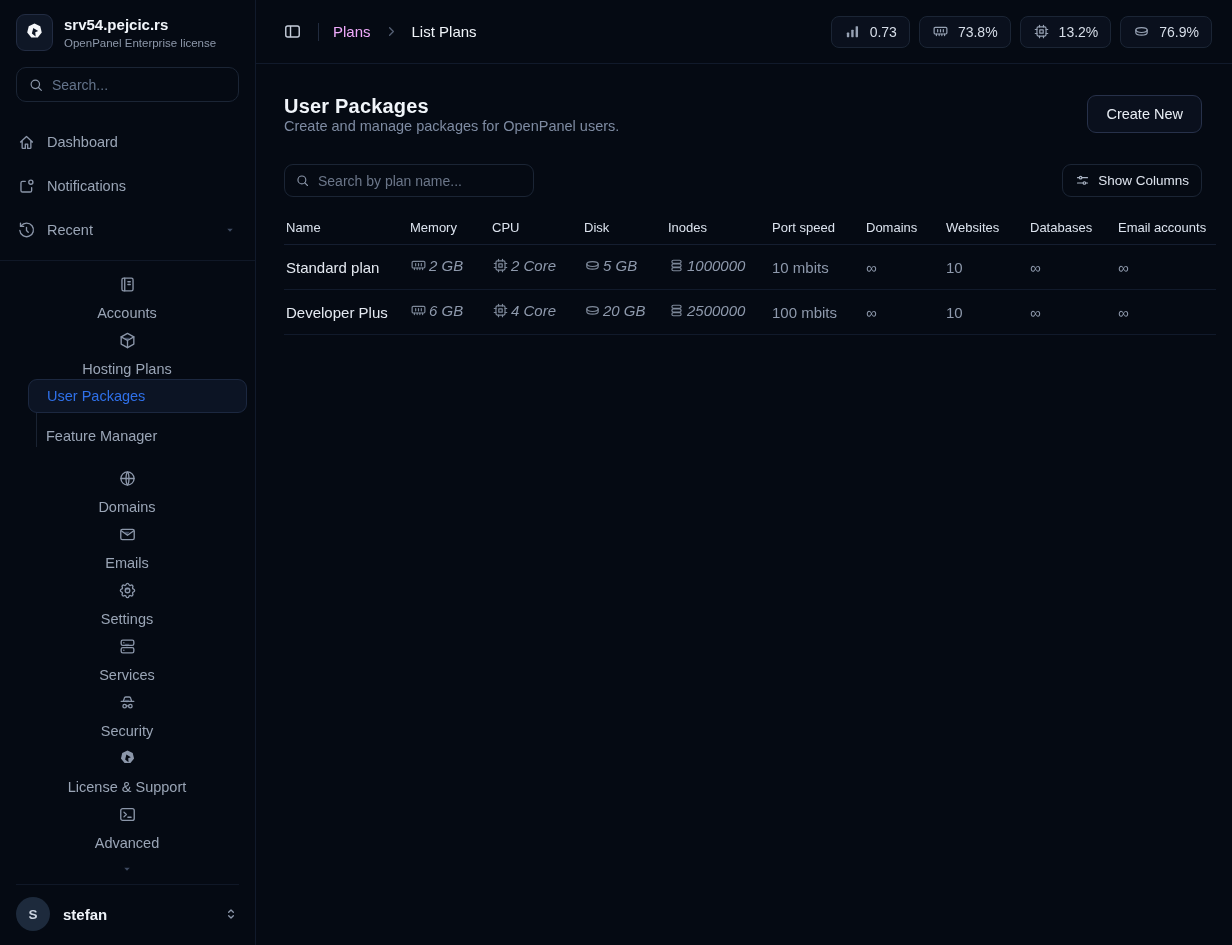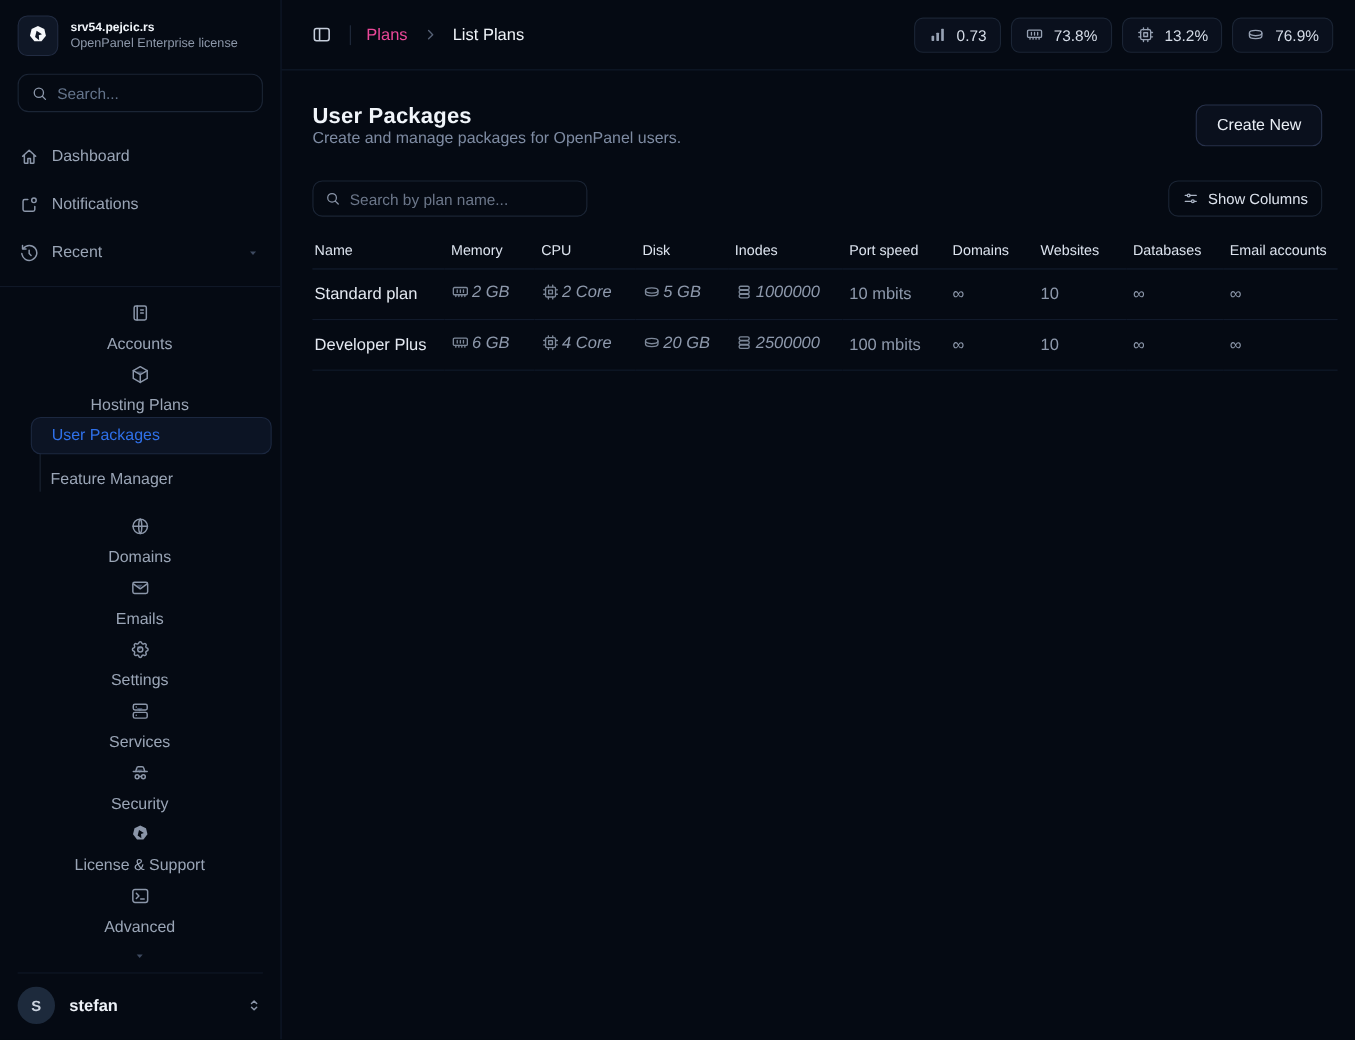--- a/index.html
+++ b/index.html
@@ -19,21 +19,21 @@
   }
   .brand { display:flex; align-items:center; gap:11px; padding:14px 16px 10px; cursor:pointer; }
   .brand-logo {
     --notch:#0f1726;
     width:37px; height:37px; border-radius:9px;
     background:#0f1726; border:1px solid #222c42;
     display:flex; align-items:center; justify-content:center;
     color:#f5f7fa; flex:none;
   }
   .brand-logo svg { width:21px; height:21px; }
-  .brand-name { font-size:11px; font-weight:700; color:#f1f5fa; line-height:1.25; }
+  .brand-name { font-size:15px; font-weight:700; color:#f1f5fa; line-height:1.25; }
   .brand-sub { font-size:11.5px; color:#8d98aa; margin-top:2px; }
 
   .side-search {
     margin:6px 16px 10px; height:35px;
     border:1px solid #1b2535; border-radius:10px;
     display:flex; align-items:center; gap:8px; padding:0 11px;
     color:#64748b;
   }
   .side-search input {
     background:transparent; border:none; outline:none;
@@ -87,21 +87,21 @@
   .topbar {
     height:64px; min-height:64px; display:flex; align-items:center;
     justify-content:space-between; padding:0 20px;
     border-bottom:1px solid #111a2b;
   }
   .topbar-left { display:flex; align-items:center; }
   .panel-btn { width:32px; height:32px; border:none; background:transparent; color:#c6cedb; cursor:pointer; display:flex; align-items:center; justify-content:center; border-radius:8px; }
   .panel-btn .ic { width:19px; height:19px; color:#c6cedb; }
   .vdiv { width:1px; height:18px; background:#212b3e; margin:0 14px 0 10px; }
   .crumb { display:flex; align-items:center; gap:13px; font-size:15px; }
-  .crumb-parent { color:#ec4899; cursor:pointer; }
+  .crumb-parent { color:#f0abfc; cursor:pointer; }
   .crumb-sep { width:15px; height:15px; color:#566175; display:inline-flex; }
   .crumb-current { color:#f0f4f9; }
   .stats { display:flex; align-items:center; gap:9px; }
   .stat-badge {
     height:32px; display:flex; align-items:center; gap:9px; padding:0 12px;
     border:1px solid #1b2535; border-radius:8px; background:#0a101d;
     color:#d6dde8; font-size:14px; font-weight:500; cursor:pointer;
   }
   .stat-badge .ic { width:17px; height:17px; color:#97a2b4; }
 

